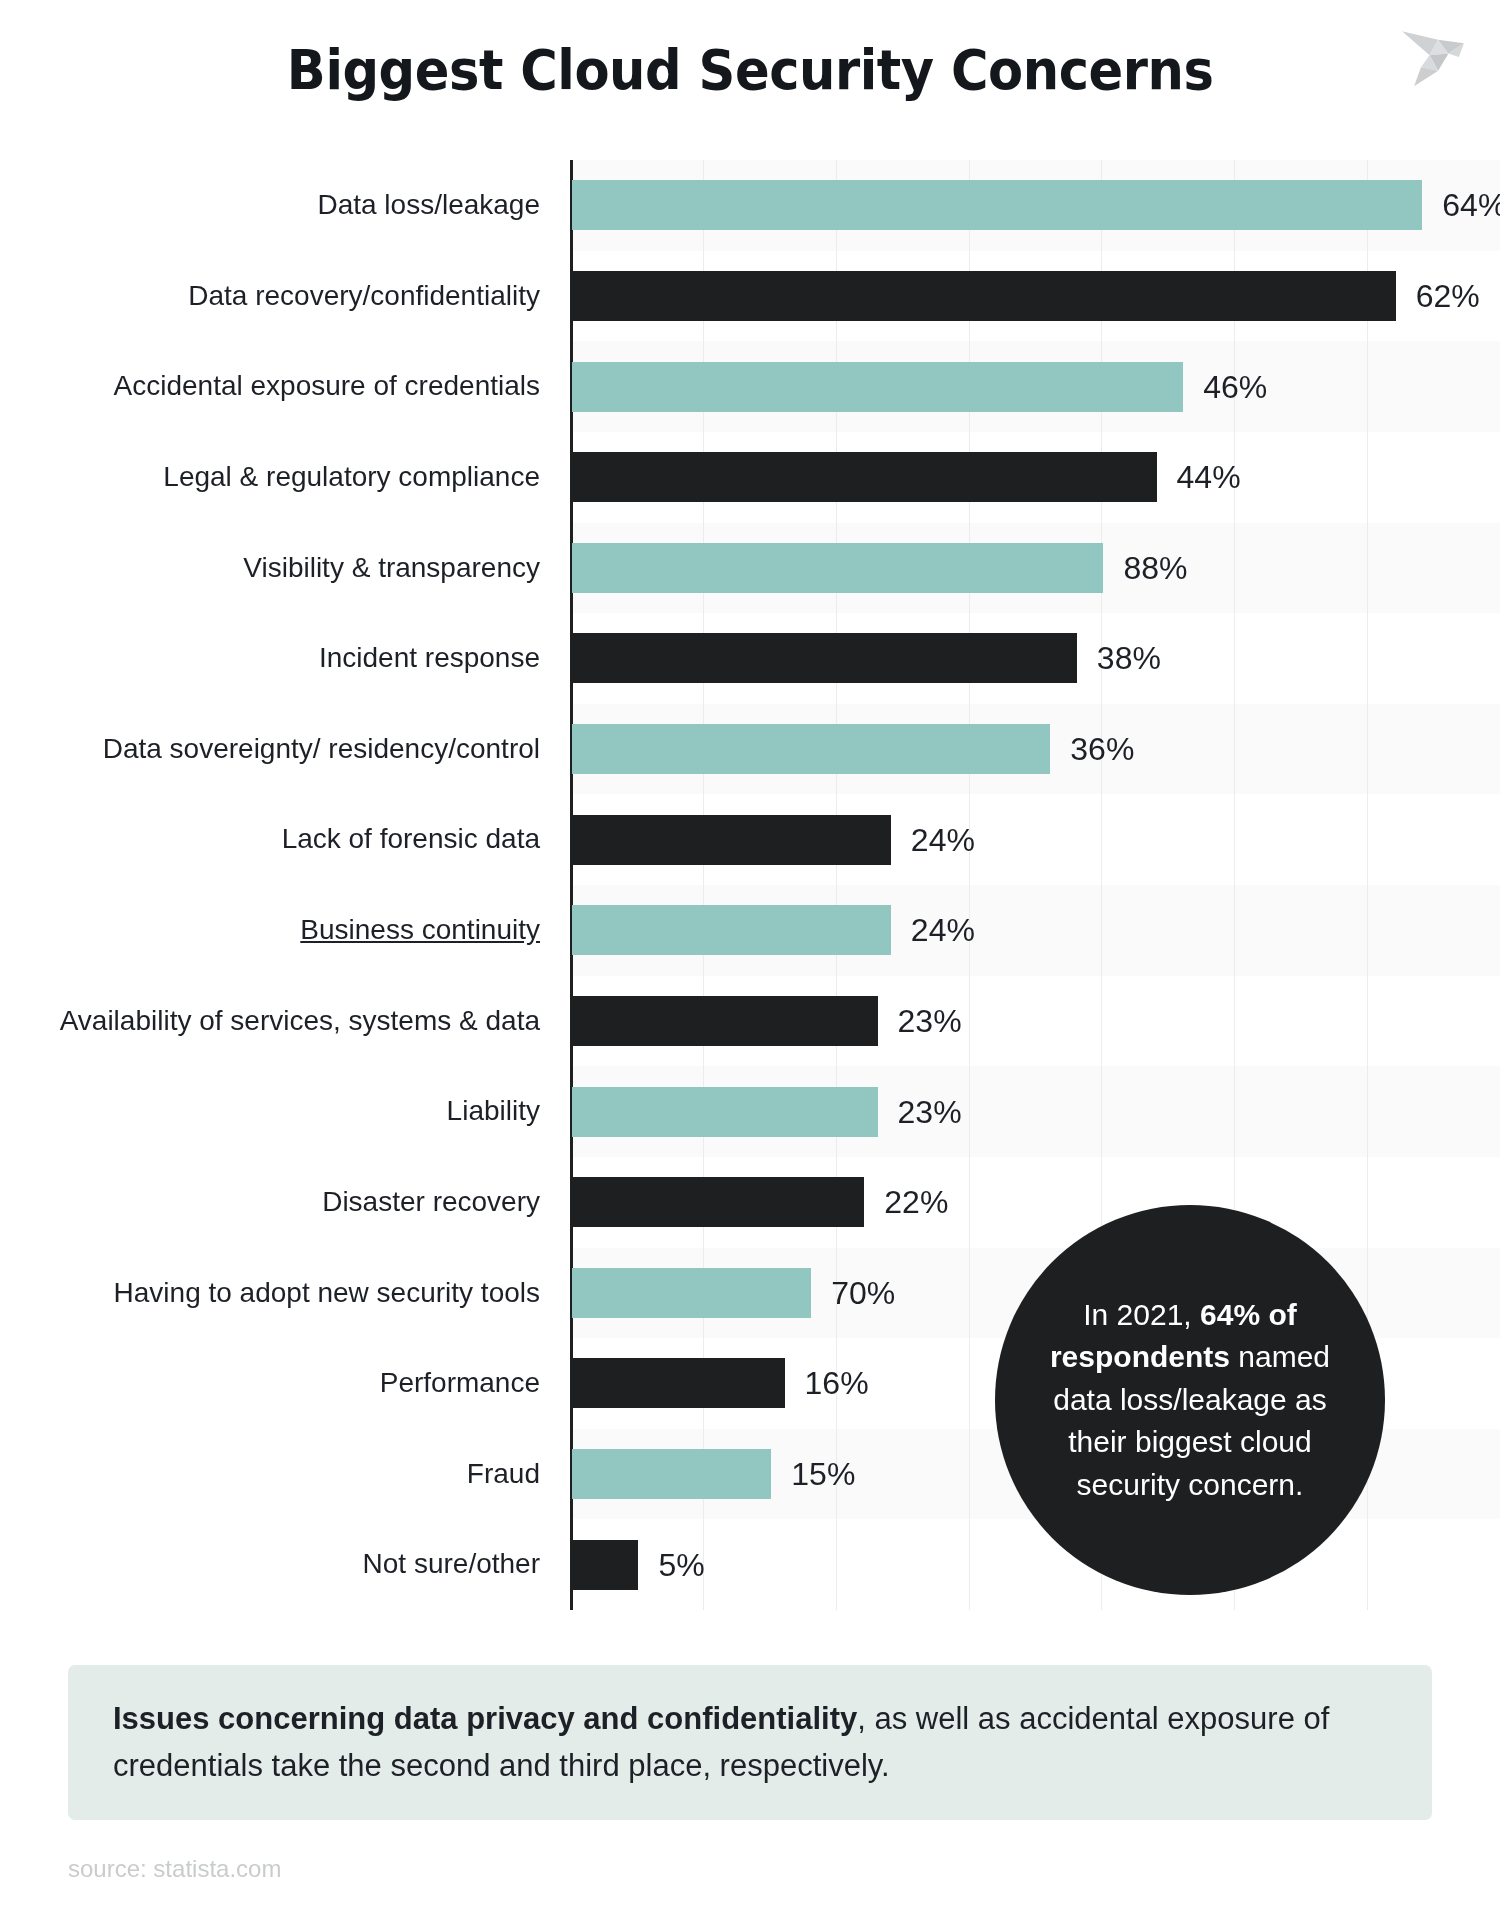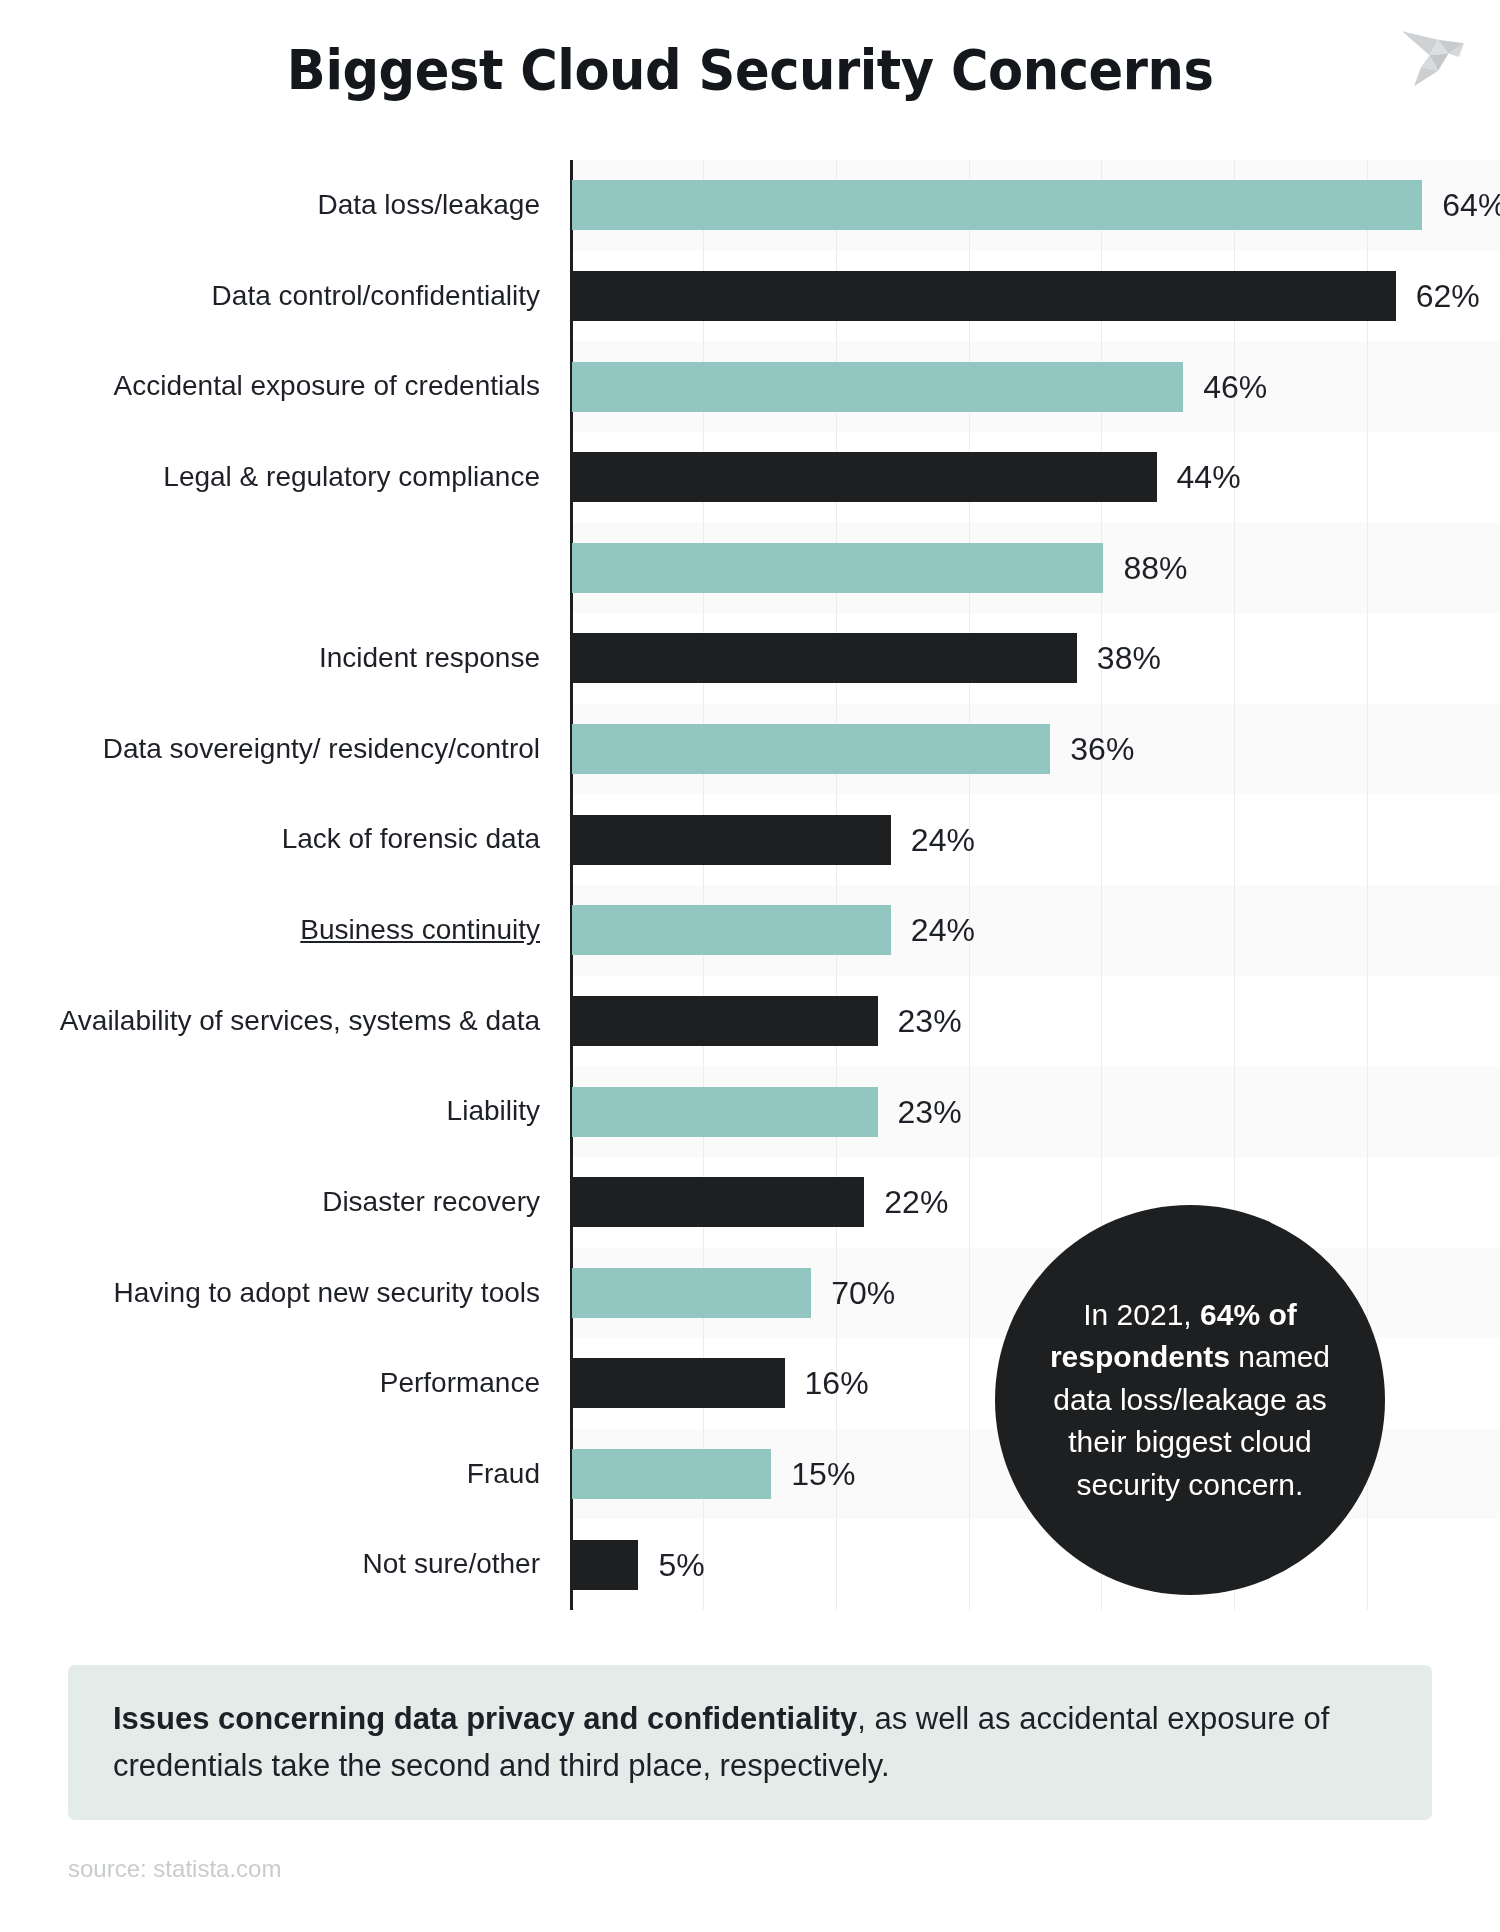--- a/index.html
+++ b/index.html
@@ -191,23 +191,24 @@
 </div>
 
 <div class="title-row">
   <span class="chart-title">Biggest Cloud Security Concerns</span>
 </div>
 
 <div class="chart">
 
   <div class="labels-col">
       <div class="cat-label" style="top: 0px; height: 90.625px; line-height: 90.625px;">Data loss/leakage</div>
-      <div class="cat-label" style="top: 90.625px; height: 90.625px; line-height: 90.625px;">Data control/confidentiality</div>
+      <div class="cat-label" style="top: 90.625px; height: 90.625px; line-height: 90.625px;">Data recovery/confidentiality</div>
       <div class="cat-label" style="top: 271.875px; height: 90.625px; line-height: 90.625px;">Legal &amp; regulatory compliance</div>
       <div class="cat-label" style="top: 181.25px; height: 90.625px; line-height: 90.625px;">Accidental exposure of credentials</div>
+      <div class="cat-label" style="top: 362.5px; height: 90.625px; line-height: 90.625px;">Visibility &amp; transparency</div>
       <div class="cat-label" style="top: 453.125px; height: 90.625px; line-height: 90.625px;">Incident response</div>
       <div class="cat-label" style="top: 543.75px; height: 90.625px; line-height: 90.625px;">Data sovereignty/ residency/control</div>
       <div class="cat-label" style="top: 634.375px; height: 90.625px; line-height: 90.625px;">Lack of forensic data</div>
       <div class="cat-label" style="top: 725px; height: 90.625px; line-height: 90.625px; text-decoration: underline;">Business continuity</div>
       <div class="cat-label" style="top: 815.625px; height: 90.625px; line-height: 90.625px;">Availability of services, systems &amp; data</div>
       <div class="cat-label" style="top: 906.25px; height: 90.625px; line-height: 90.625px;">Liability</div>
       <div class="cat-label" style="top: 996.875px; height: 90.625px; line-height: 90.625px;">Disaster recovery</div>
       <div class="cat-label" style="top: 1087.5px; height: 90.625px; line-height: 90.625px;">Having to adopt new security tools</div>
       <div class="cat-label" style="top: 1178.12px; height: 90.625px; line-height: 90.625px;">Performance</div>
       <div class="cat-label" style="top: 1268.75px; height: 90.625px; line-height: 90.625px;">Fraud</div>

